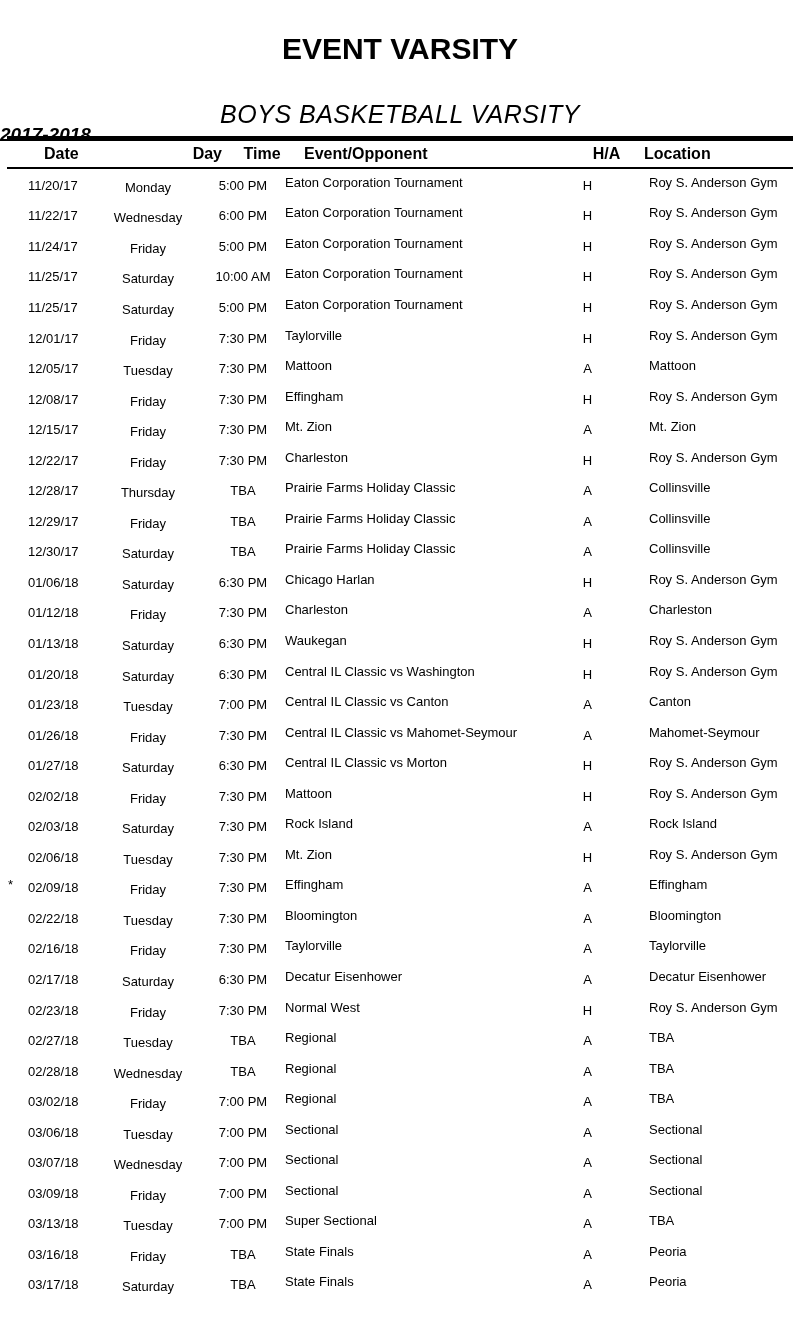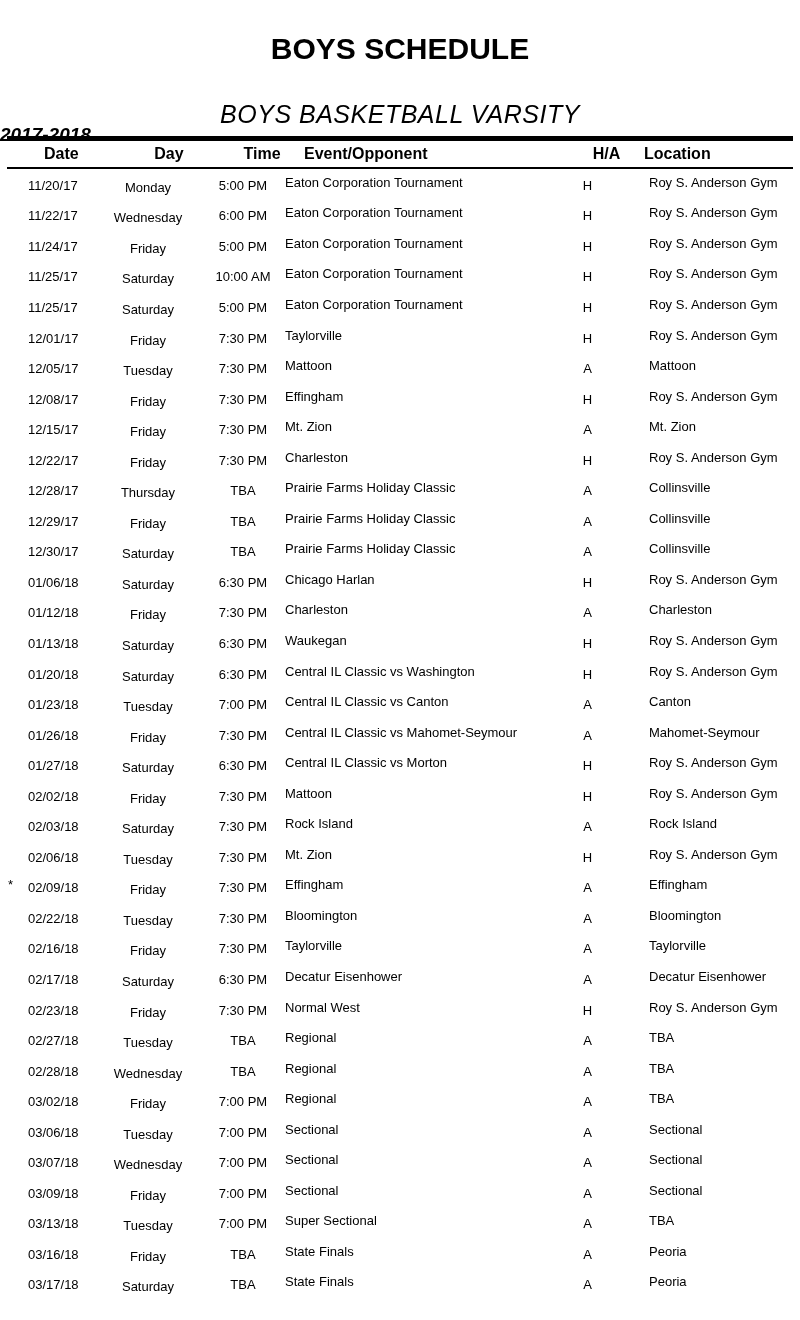--- a/index.html
+++ b/index.html
@@ -97,21 +97,21 @@
     position: absolute;
     top: 142px;
     left: 0;
     height: 24px;
     font-weight: bold;
     font-size: 16px;
     padding-left: 19px;
   }
   .header .c-star { width: 25px; padding-left: 0; }
   .header .c-date { width: 68px; }
-  .header .c-day  { text-align: center; padding-left: 4px; }
+  .header .c-day  { text-align: right; padding-left: 4px; }
   .header .c-loc  { padding-left: 20px; }
 
   .rows {
     position: absolute;
     top: 170px;
     left: 0;
     width: 800px;
   }
   .row {
     height: 30.55px;
@@ -120,21 +120,21 @@
   .row span { position: relative; display: inline-block; }
   .row .c-star span  { top: -3px; }
   .row .c-day span   { top: 2px; }
   .row .c-event span { top: -3px; }
   .row .c-loc span   { top: -3px; margin-left: 32px; }
 </style>
 </head>
 <body>
 
 <div class="page">
-  <div class="title">BOYS SCHEDULE</div>
+  <div class="title">EVENT VARSITY</div>
   <div class="season">2017-2018</div>
   <div class="team">BOYS BASKETBALL VARSITY</div>
 
   <div class="rule-thick"></div>
 
   <div class="hrow header">
     <div class="c-star"></div>
     <div class="c-date">Date</div>
     <div class="c-day">Day</div>
     <div class="c-time">Time</div>

